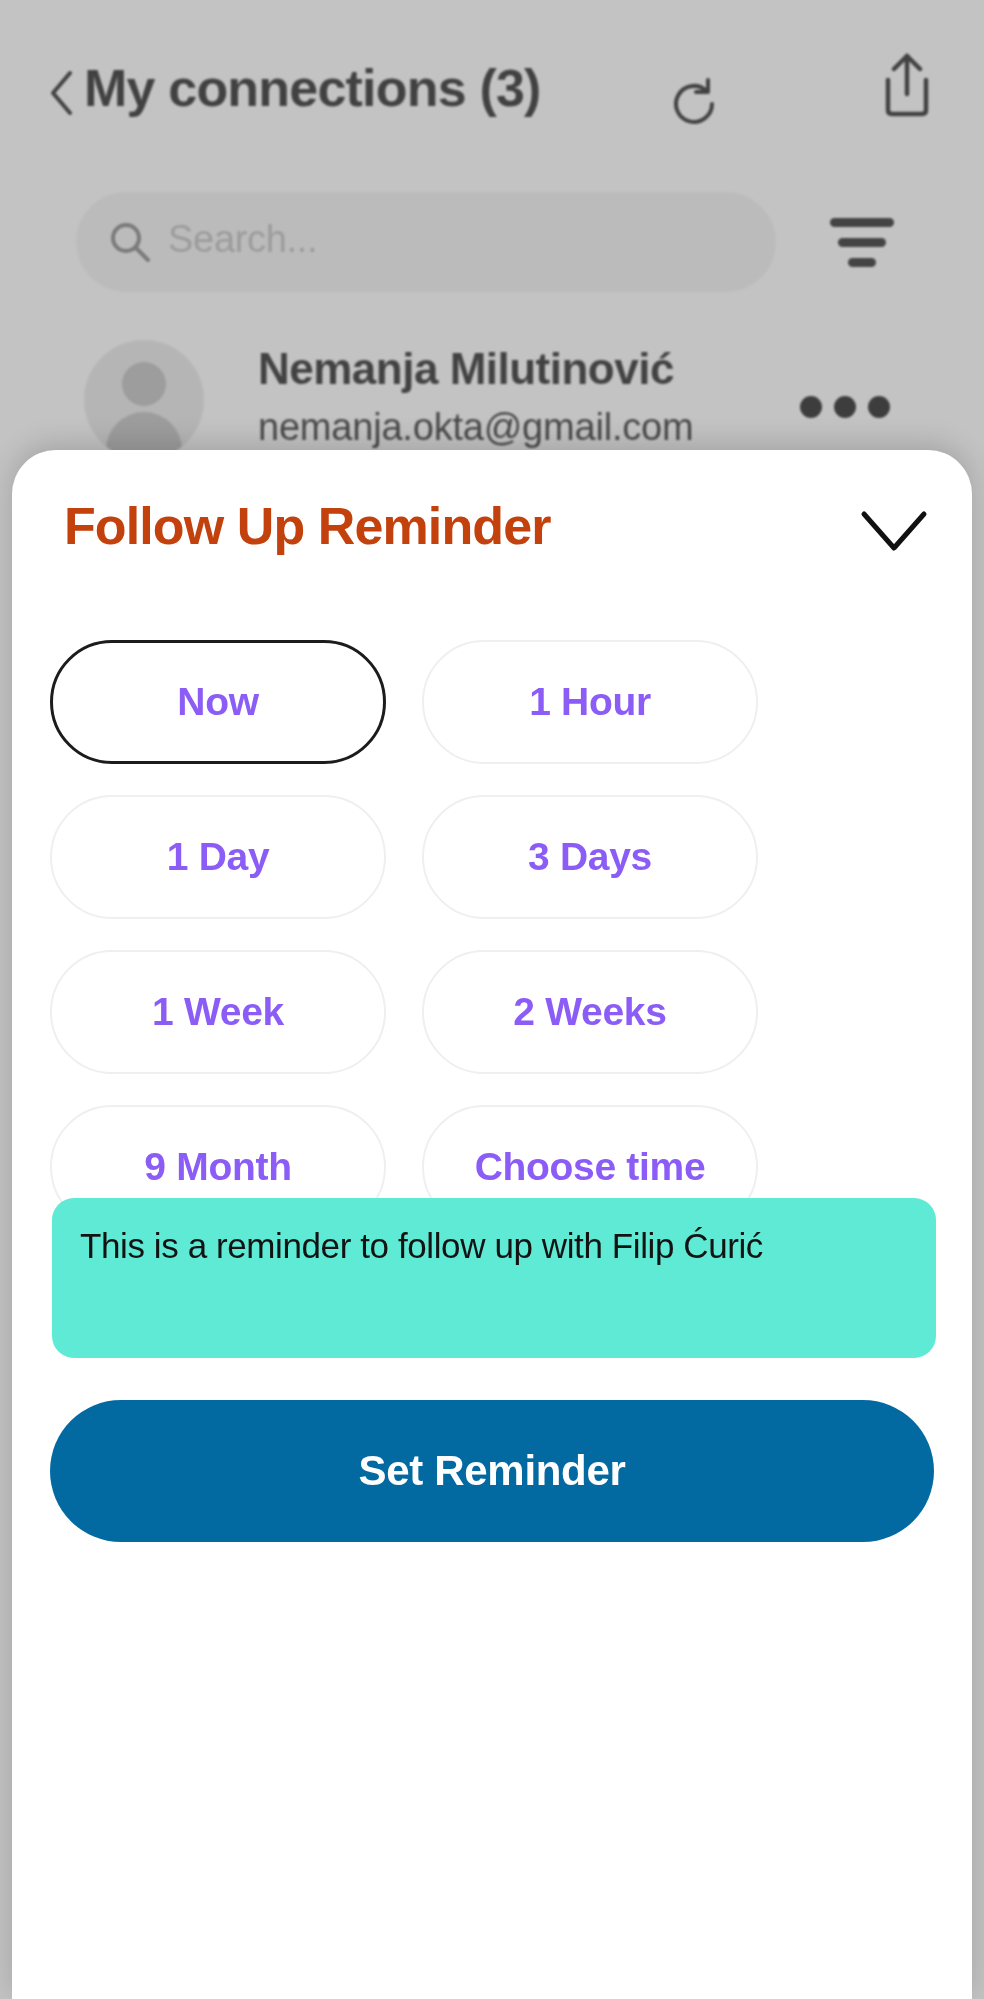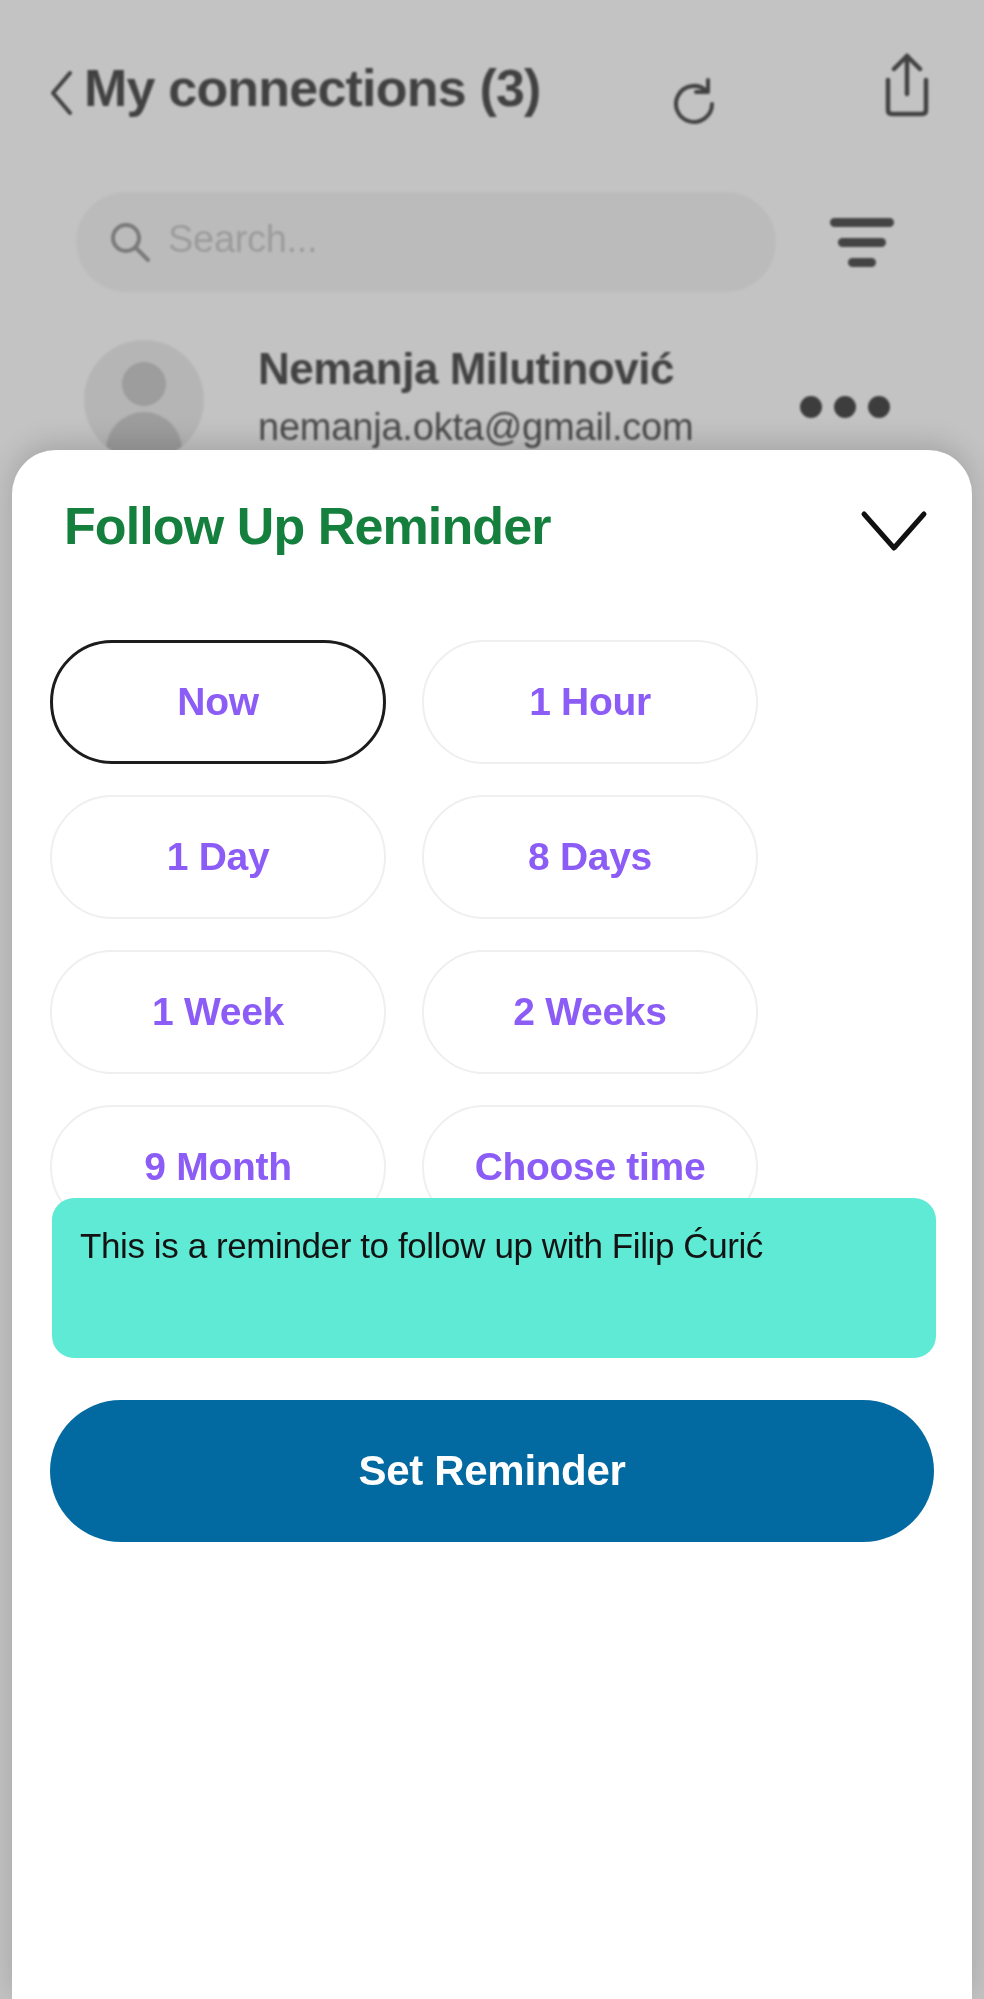--- a/index.html
+++ b/index.html
@@ -219,21 +219,21 @@
     top: 38px;
     width: 960px;
     height: 96px;
   }
   .sheet-title {
     position: absolute;
     left: 52px;
     top: 8px;
     font-size: 52px;
     font-weight: 700;
-    color: #15803d;
+    color: #c2410c;
     letter-spacing: -0.9px;
     white-space: nowrap;
   }
   .collapse-chevron {
     position: absolute;
     left: 846px;
     top: 18px;
     width: 72px;
     height: 50px;
   }
@@ -389,21 +389,21 @@
         <svg width="72" height="50" viewBox="0 0 72 50" fill="none">
           <path d="M6 8 L36 42 L66 8" stroke="#111111" stroke-width="5" stroke-linecap="round" stroke-linejoin="round" fill="none"></path>
         </svg>
       </div>
     </div>
 
     <div class="options-grid" id="options-grid">
         <div class="option-btn selected">Now</div>
         <div class="option-btn">1 Hour</div>
         <div class="option-btn">1 Day</div>
-        <div class="option-btn">8 Days</div>
+        <div class="option-btn">3 Days</div>
         <div class="option-btn">1 Week</div>
         <div class="option-btn">2 Weeks</div>
         <div class="option-btn">9 Month</div>
         <div class="option-btn">Choose time</div>
       </div>
 
     <textarea class="note-box" id="note-box" placeholder="Add a note" style="">This is a reminder to follow up with Filip Ćurić</textarea>
 
     <button class="primary-btn">Set Reminder</button>
 

